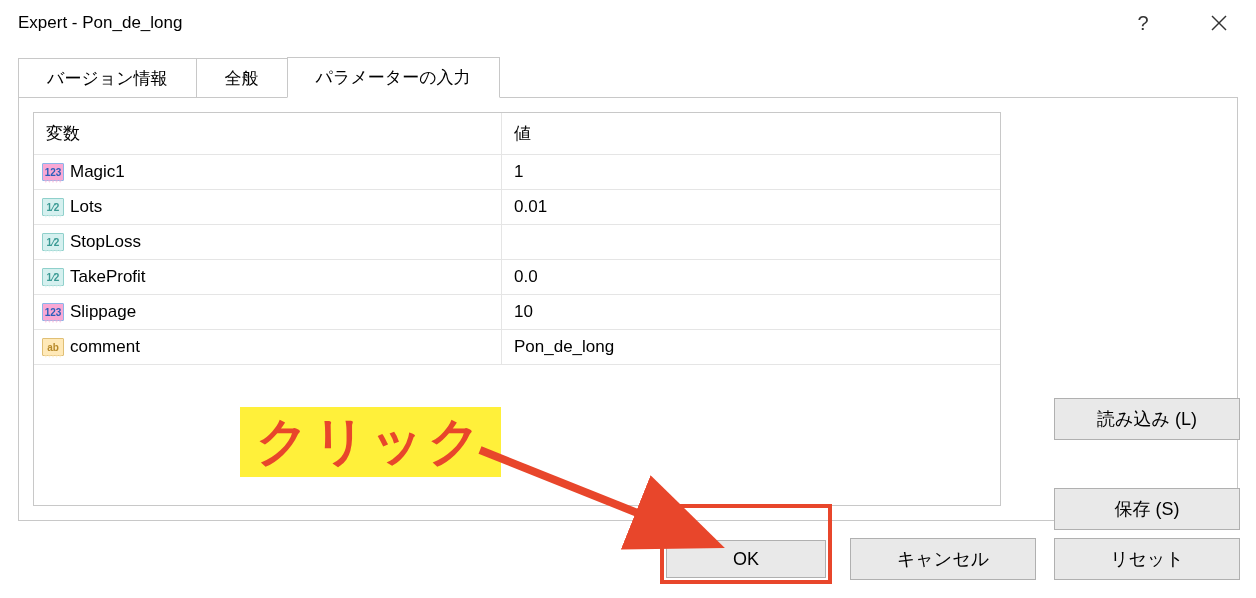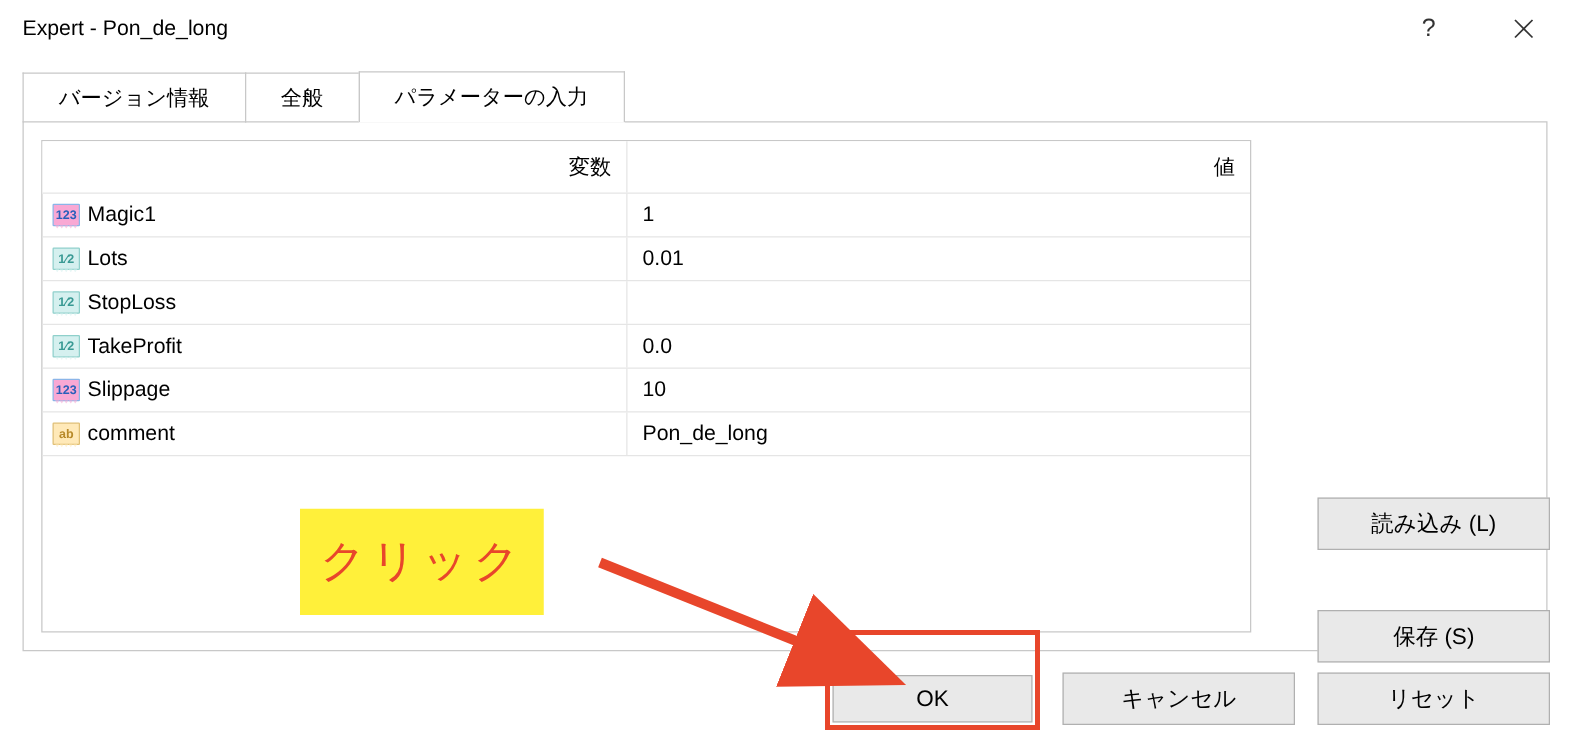--- a/index.html
+++ b/index.html
@@ -68,21 +68,20 @@
     }
     .param-header {
       display: flex;
       border-bottom: 1px solid #e5e5e5;
       background: #fff;
     }
     .param-header .col {
       padding: 9px 12px;
       font-size: 17px;
       border-right: 1px solid #e5e5e5;
-      text-align: right;
     }
     .param-header .col:last-child { border-right: none; flex: 1; }
     .col-variable { width: 468px; }
     .col-value { flex: 1; }
 
     .param-row {
       display: flex;
       border-bottom: 1px solid #e5e5e5;
       height: 35px;
       align-items: stretch;
@@ -141,23 +140,23 @@
       border: 4px solid #e8462b;
       padding: 2px;
     }
     .ok-wrap .btn { width: 160px; height: 38px; }
 
     .annotation {
       position: absolute;
       left: 240px; top: 407px;
       background: #fff03a;
       color: #e8462b;
-      font-size: 36px;
-      font-weight: normal;
-      padding: 18px 16px;
+      font-size: 52px;
+      font-weight: bold;
+      padding: 0 16px;
       letter-spacing: 4px;
       font-family: "Meiryo", sans-serif;
     }
     .arrow {
       position: absolute;
       left: 475px; top: 440px;
       pointer-events: none;
     }
   </style>
 </head>

